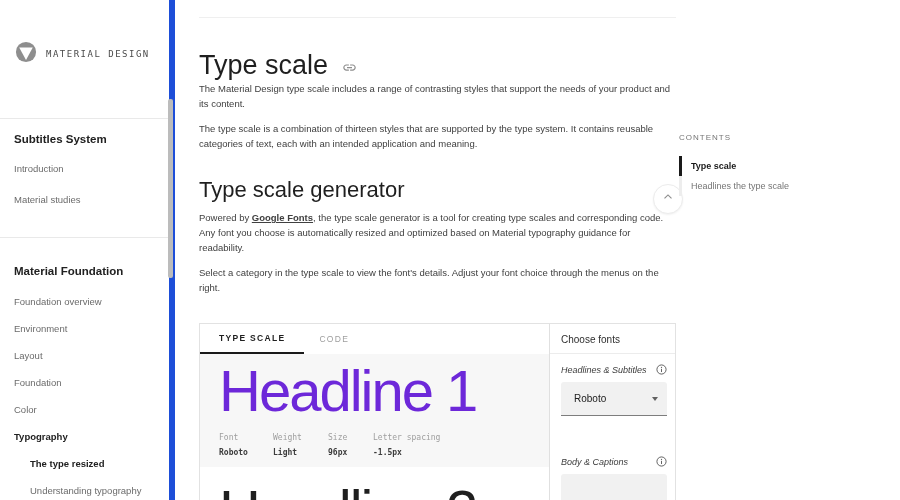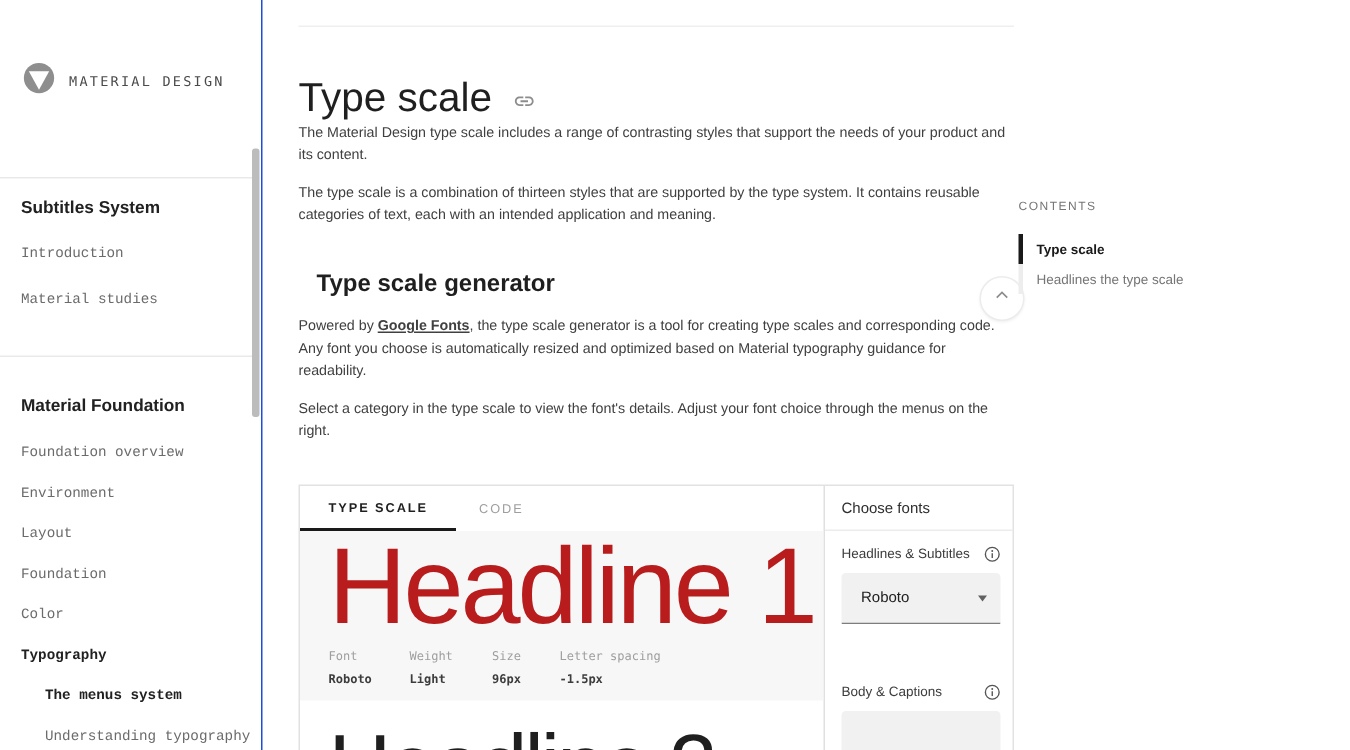--- a/index.html
+++ b/index.html
@@ -6,78 +6,78 @@
   html,body { background:#fff; }
   #screen {
     position:relative; width:900px; height:500px; overflow:hidden;
     background:#fff; font-family:"Liberation Sans", sans-serif;
     color:#212121;
   }
 
   
   .sidebar {
     position:absolute; left:0; top:0; width:175px; height:500px;
-    background:#fff; border-right:1px solid #1d4ed8;
+    background:#fff; border-right:6px solid #1d4ed8;
   }
   .logo { position:absolute; top:41px; left:15px; display:flex; align-items:center; cursor:pointer; }
   .logo-text {
     margin-left:9px; font-family:"DejaVu Sans Mono", monospace;
     font-size:9px; letter-spacing:1.5px; color:#4a4a4a;
   }
   .side-section { position:absolute; left:0; right:1px; border-top:1px solid #e9e9e9; background:#fff; }
   .sec1 { top:118px; padding:14px 0 0 14px; }
   .sec2 { top:237px; padding:27px 0 0 14px; }
   .side-title { font-size:11.5px; font-weight:600; color:#212121; line-height:12px; cursor:pointer; }
   .side-list { list-style:none; }
   .sec1 .side-list { margin-top:8px; }
   .sec2 .side-list { margin-top:11px; }
-  .side-item { font-size:9.5px; line-height:10px; color:#6b6b6b; cursor:pointer;font-family:Liberation Mono, monospace; }
+  .side-item { font-size:9.5px; line-height:10px; color:#6b6b6b; cursor:pointer; }
   .sec1 .side-item { padding:10.5px 0; }
   .sec2 .side-item { padding:8.5px 0; }
   .side-item.active { color:#212121; font-weight:700; }
   .side-item.indent { padding-left:16px; }
   .side-scrollbar { position:absolute; top:99px; left:168px; width:5px; height:179px; background:#bcbcbc; border-radius:2px; }
 
   
   .main { position:absolute; left:199px; top:0; width:477px; }
   .top-rule { margin-top:17px; border-top:1px solid #efefef; }
   h1.page-title { margin-top:30px; font-size:27px; line-height:30px; font-weight:400; color:#1f1f1f; display:flex; align-items:center; }
   .link-icon { margin-left:14px; margin-top:3px; cursor:pointer; }
   .para { font-size:9.5px; line-height:15px; color:#404040; }
   .para.p2 { margin-top:10px; }
   .para.p3 { margin-top:8px; }
   .para.p4 { margin-top:10px; }
-  h2.section-title { margin-top:27px; font-size:16px; line-height:24px; font-weight:700; color:#1f1f1f;margin-left:12px; }
+  h2.section-title { margin-top:27px; font-size:22px; line-height:24px; font-weight:400; color:#1f1f1f; }
   .gf-link { font-weight:700; text-decoration:underline; color:#404040; cursor:pointer; }
   .collapse-btn {
     position:absolute; top:184px; left:454px; width:30px; height:30px;
     border-radius:50%; background:#fff; border:1px solid #ececec;
     box-shadow:0 1px 2px rgba(0,0,0,0.06);
     display:flex; align-items:center; justify-content:center; cursor:pointer;
   }
 
   
   .gen-card { margin-top:28px; width:477px; height:200px; border:1px solid #e2e2e2; display:flex; background:#fff; }
   .gen-left { width:350px; border-right:1px solid #e0e0e0; overflow:hidden; }
   .tabbar { height:30px; display:flex; }
   .tab { display:flex; align-items:center; padding:0 15px; font-size:8.5px; letter-spacing:1.3px; color:#9e9e9e; cursor:pointer; }
   .tab.active { font-weight:700; color:#1f1f1f; border-bottom:2px solid #1a1a1a; padding:0 19px; }
   .sample-panel { height:113px; background:#f7f7f7; padding-left:19px; overflow:hidden; cursor:pointer; }
-  .sample-text { font-size:72px; line-height:62px; font-weight:300; letter-spacing:-2px; color:#b91c1c; margin-top:6px; white-space:nowrap; }
+  .sample-text { font-size:58px; line-height:62px; font-weight:300; letter-spacing:-2px; color:#6d28d9; margin-top:6px; white-space:nowrap; }
   .meta-row { display:flex; margin-top:11px; font-family:"DejaVu Sans Mono", monospace; }
   .meta-col { }
   .meta-col.c0 { width:54px; } .meta-col.c1 { width:55px; } .meta-col.c2 { width:45px; }
   .meta-label { font-size:8px; color:#9e9e9e; line-height:10px; }
   .meta-value { font-size:8px; font-weight:700; color:#3c3c3c; line-height:10px; margin-top:5px; }
   .sample-text-2 { font-size:58px; line-height:62px; font-weight:300; letter-spacing:-2px; color:#1f1f1f; margin:13px 0 0 19px; white-space:nowrap; cursor:pointer; }
 
   .gen-right { flex:1; }
   .fonts-head { height:30px; line-height:31px; padding-left:11px; font-size:10px; color:#2e2e2e; border-bottom:1px solid #ececec; }
   .font-groups { padding:0 8px 0 11px; }
-  .group-row { margin-top:10px; display:flex; align-items:flex-start; justify-content:space-between; }
+  .group-row { margin-top:10px; display:flex; align-items:flex-end; justify-content:space-between;font-style:italic; }
   .group-label { font-size:9px; color:#3c3c3c; }
   .info-btn { cursor:pointer; display:flex; }
   .select-box {
     margin-top:7px; height:34px; background:#f1f1f1;
     border-bottom:1px solid #7d7d7d; border-radius:3px 3px 0 0;
     display:flex; align-items:center; justify-content:space-between;
     padding:0 9px 0 13px; cursor:pointer;
   }
   .select-value { font-size:10px; color:#212121; }
   .caret-down { width:0; height:0; border-left:3.5px solid transparent; border-right:3.5px solid transparent; border-top:4px solid #616161; }
@@ -116,21 +116,21 @@
 
     <div class="side-section sec2">
       <div class="side-title">Material Foundation</div>
       <ul class="side-list">
         <li class="side-item">Foundation overview</li>
         <li class="side-item">Environment</li>
         <li class="side-item">Layout</li>
         <li class="side-item">Foundation</li>
         <li class="side-item">Color</li>
         <li class="side-item active">Typography</li>
-        <li class="side-item active indent">The menus system</li>
+        <li class="side-item active indent">The type resized</li>
         <li class="side-item indent">Understanding typography</li>
       </ul>
     </div>
 
     <div class="side-scrollbar"></div>
   </nav>
 
   <main class="main">
     <div class="top-rule"></div>
 

